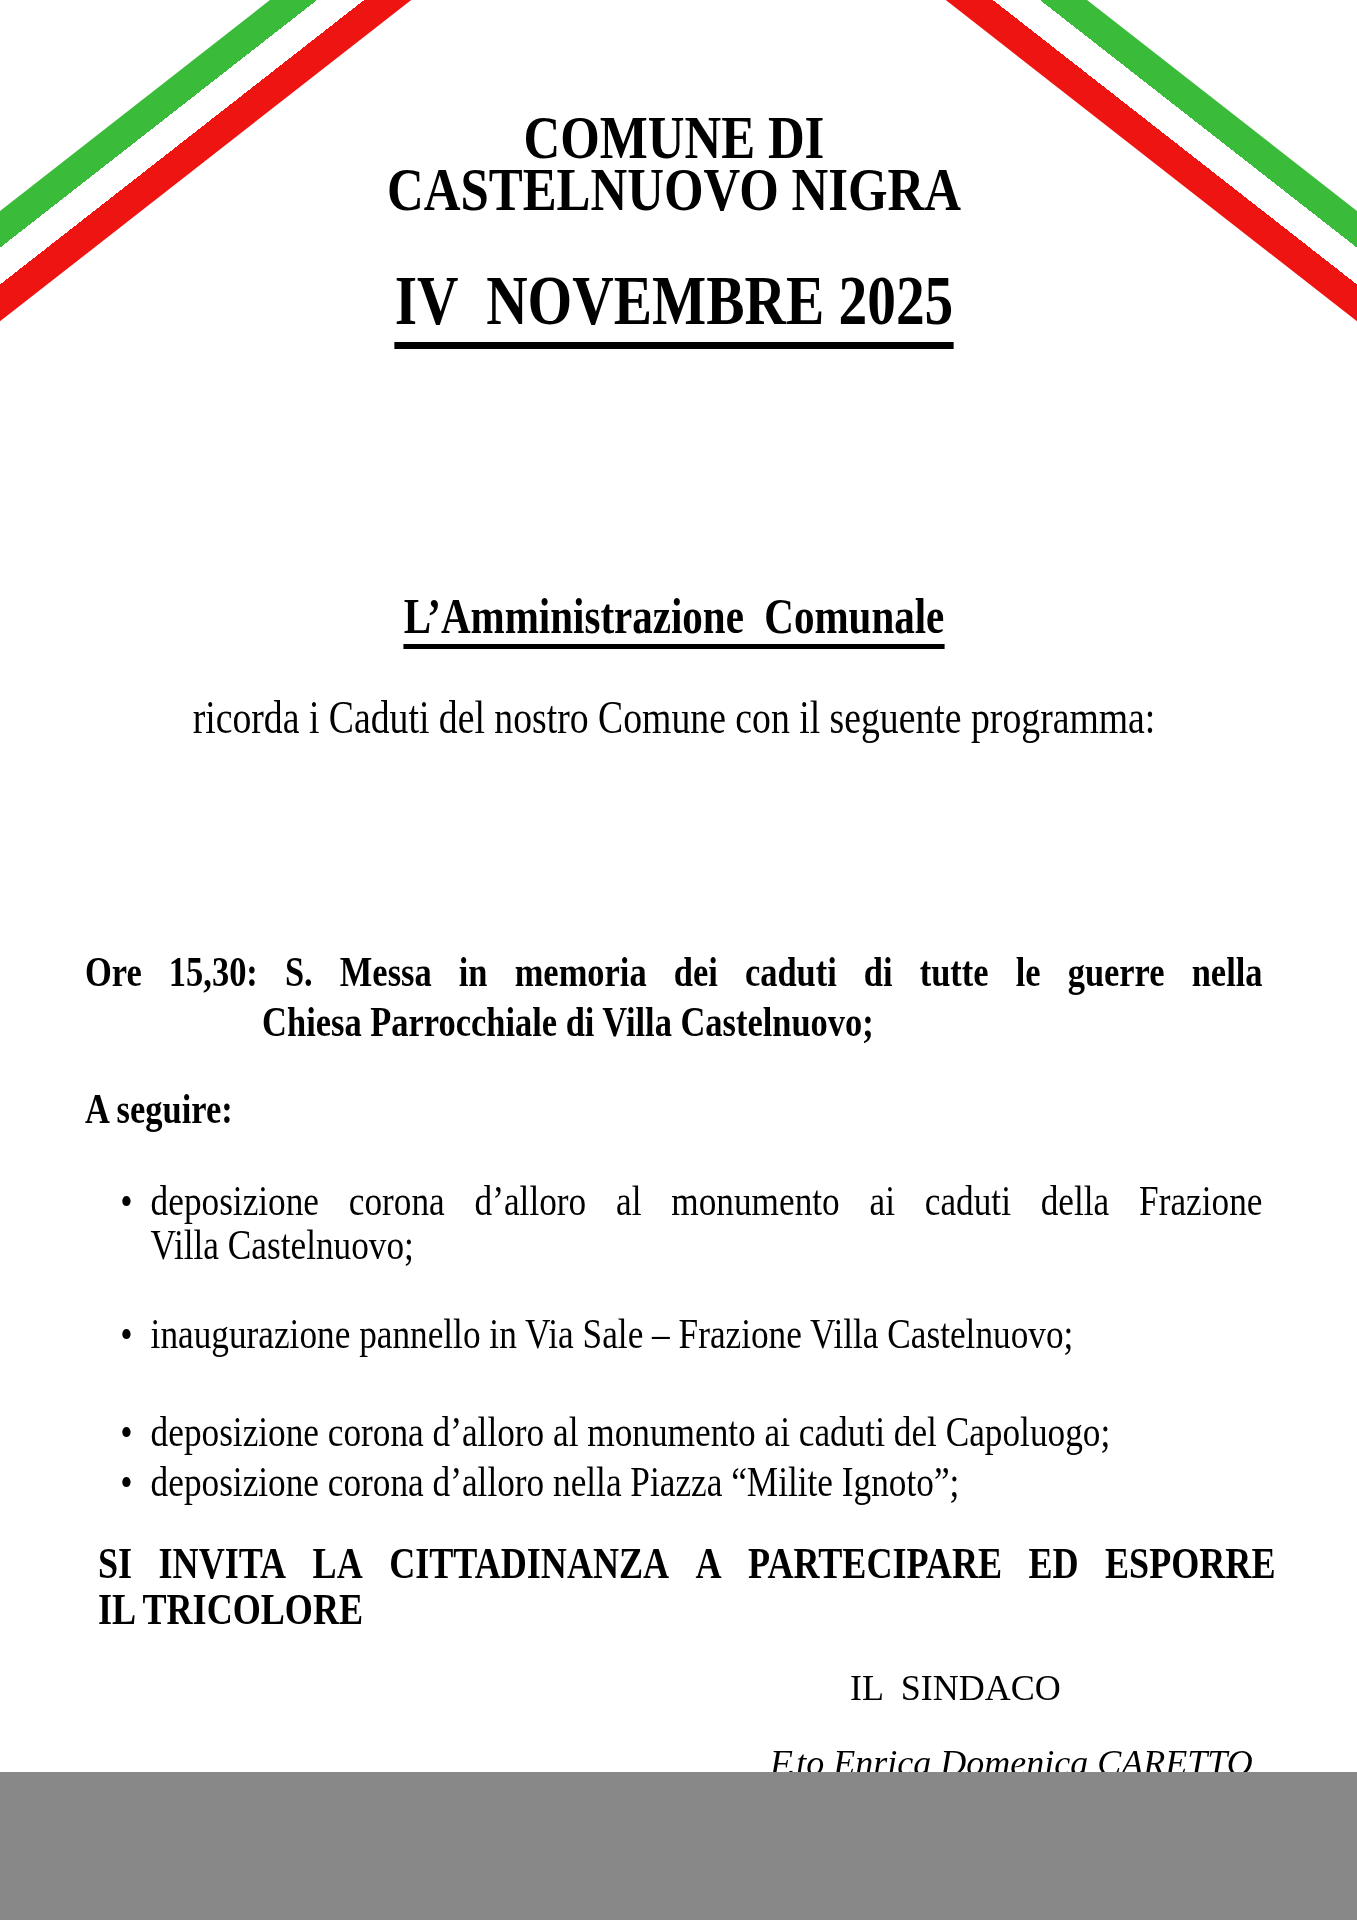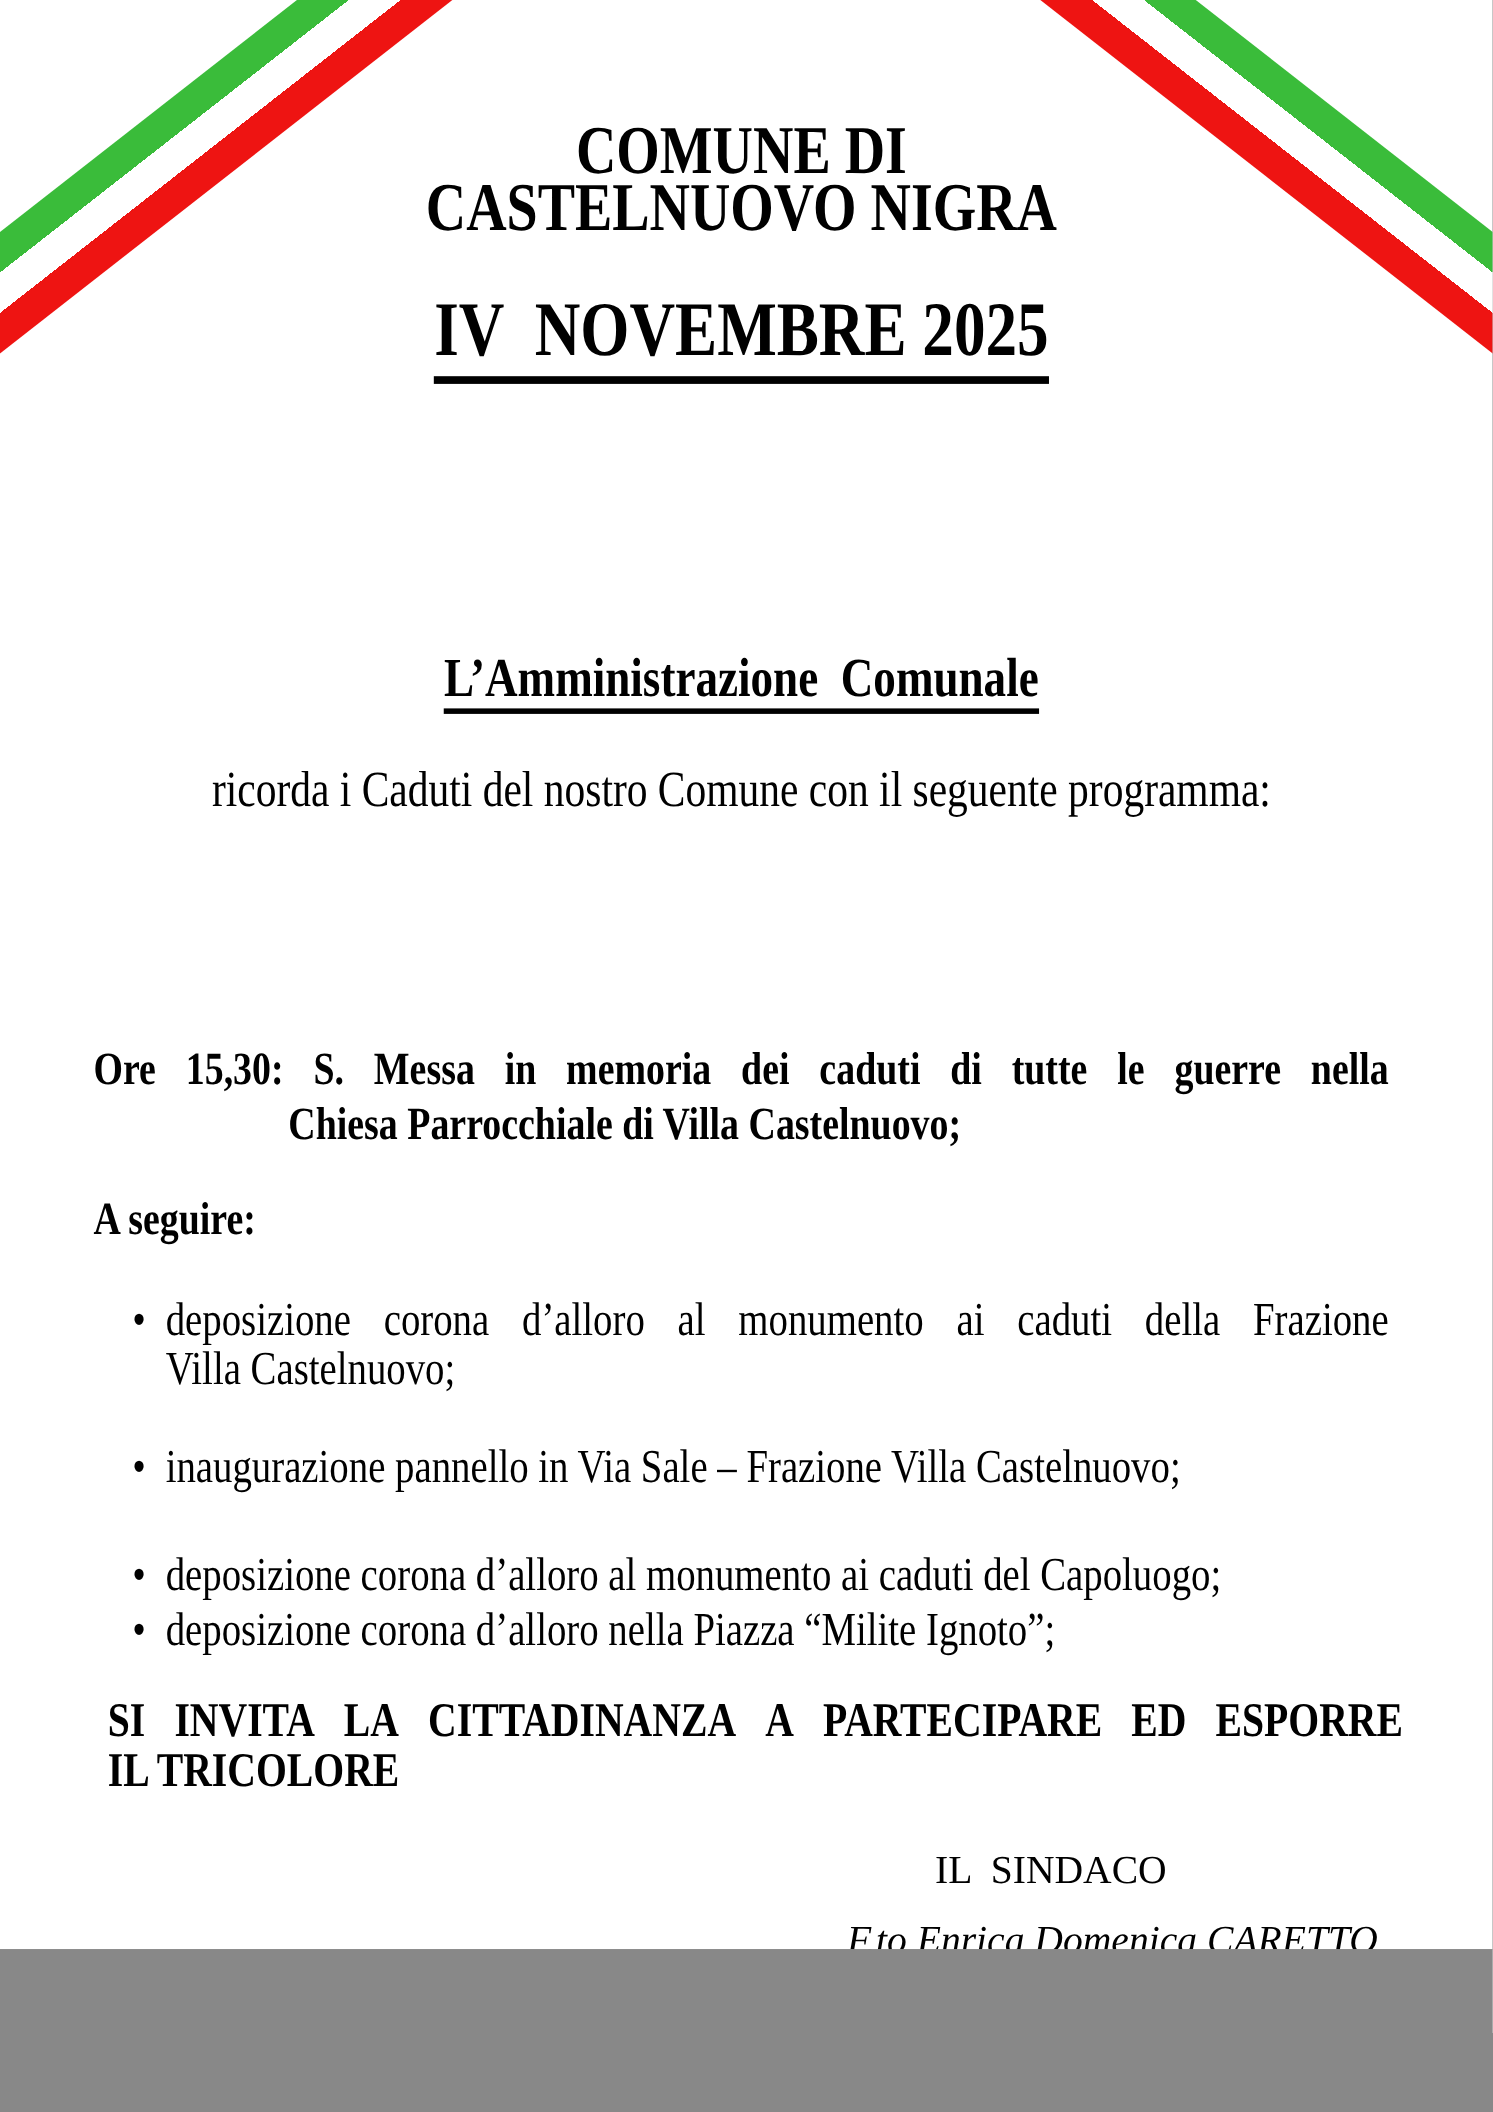--- a/index.html
+++ b/index.html
@@ -51,21 +51,21 @@
   .b-anniv    { top:492px;  font-size:48px; line-height:48px; font-weight:bold; }
   .b-organizer{ top:591px;  font-size:50px; line-height:50px; font-weight:bold; }
   .b-intro    { top:695px;  font-size:46px; line-height:46px; }
   .b-sabato   { top:784px;  font-size:78px; line-height:78px; font-weight:bold; }
   .b-mass     { top:947px;  font-size:42px; line-height:50px; font-weight:bold; }
   .b-follow   { top:1088px; font-size:42px; line-height:42px; font-weight:bold; }
   .b-bullet1  { top:1179px; font-size:43px; line-height:44px; }
   .b-bullet2  { top:1312px; font-size:43px; line-height:44px; }
   .b-bullets34{ top:1407px; font-size:43px; line-height:50px; }
   .b-invite   { top:1541px; font-size:44px; line-height:46px; font-weight:bold;margin-left:13px; }
-  .b-sindaco  { top:1670px; left:850px; width:auto; font-size:36px; line-height:36px;margin-top:12px; }
+  .b-sindaco  { top:1670px; left:850px; width:auto; font-size:36px; line-height:36px; }
   .b-firma    { top:1745px; left:770px; width:auto; font-size:36px; line-height:36px; font-style:italic; }
 
   
   .jline { display:flex; justify-content:space-between; }
 
   .mass-line2 { margin-left:216px; }
 
   .bullet-row { display:flex; }
   .bullet-dot { flex:0 0 37px; margin-left:43px; }
   .bullet-body { flex:1 1 auto; min-width:0; }

